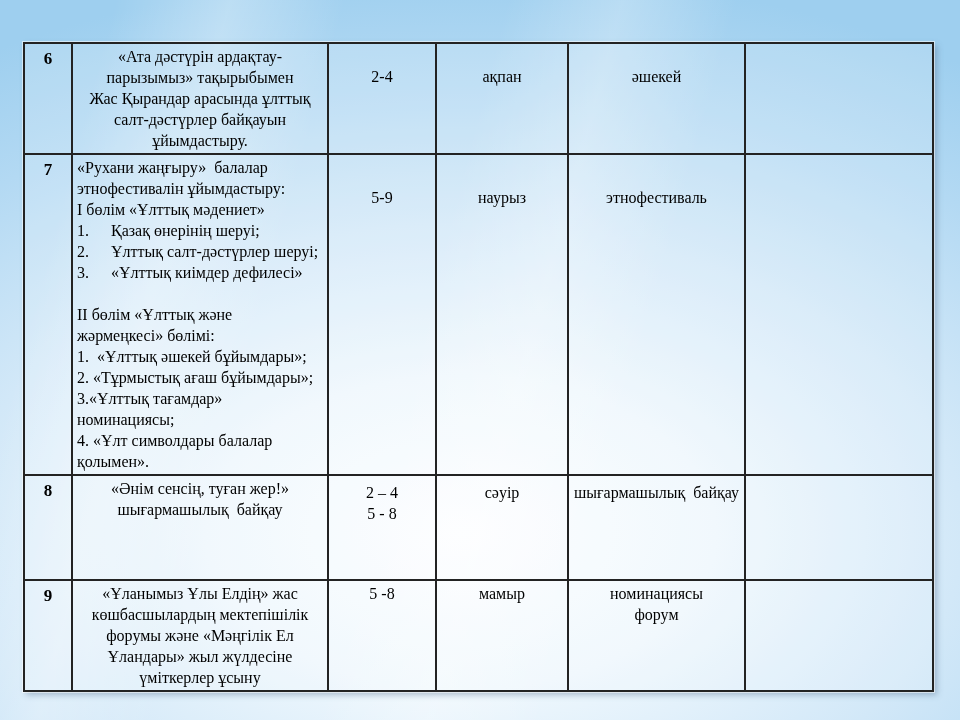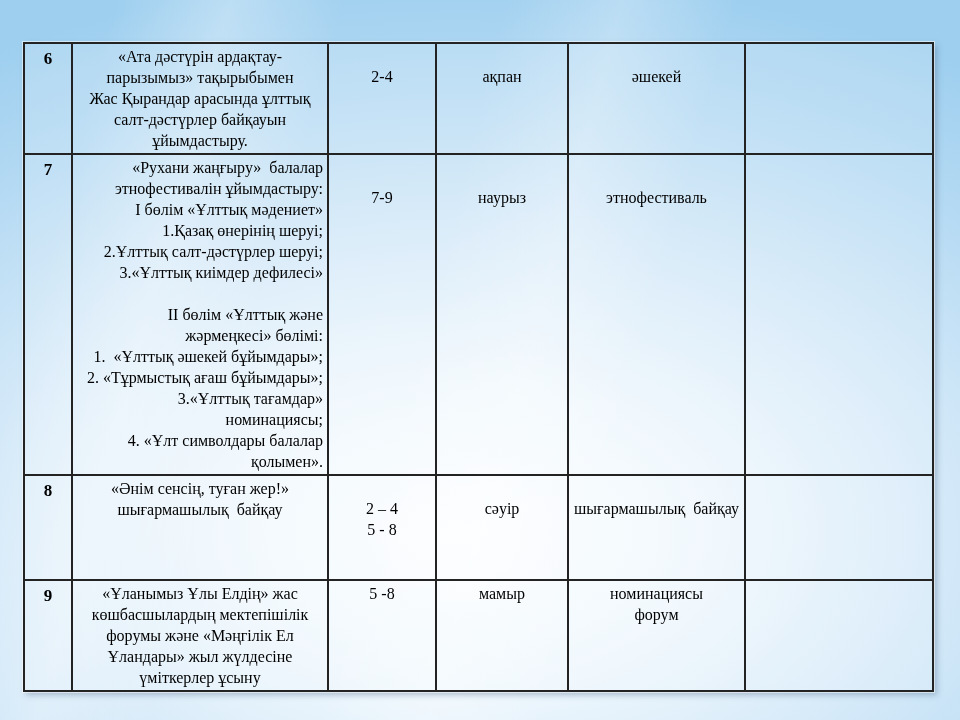--- a/index.html
+++ b/index.html
@@ -25,28 +25,28 @@
     background:rgba(255,255,255,.18);
   }
   td{
     border:2px solid #232323;
     vertical-align:top;
     padding:2px 4px;
     font-size:16px;line-height:21px;
   }
   td.num{text-align:center;font-weight:bold;font-size:17px;padding-top:4px;}
   td.c{text-align:center;}
-  td.l{text-align:right;}
+  td.l{text-align:left;}
   .line{min-height:21px;white-space:pre-wrap;}
   .line.italic{}
   .li-num{display:inline-block;width:34px;}
   
   tr.r6 td.off{padding-top:22px;border-radius:10px;}
   tr.r7 td.off{padding-top:32px;}
-  tr.r8 td.off{padding-top:22px;}
+  tr.r8 td.off{padding-top:6px;}
   tr.r9 td.off{}
 </style>
 </head>
 <body>
 
 <div class="slide">
   <table class="schedule">
     <colgroup>
       <col style="width:48px">
       <col style="width:256px">
@@ -99,21 +99,21 @@
               <div class="line italic">жәрмеңкесі» бөлімі:</div>
               <div class="line">1.  «Ұлттық әшекей бұйымдары»;</div>
               <div class="line">2. «Тұрмыстық ағаш бұйымдары»;</div>
               <div class="line">3.«Ұлттық тағамдар» номинациясы;</div>
               <div class="line">4. «Ұлт символдары балалар</div>
               <div class="line">қолымен».</div>
             </div>
           </td>
         <td class="c off">
             <div>
-              <div class="line">7-9</div>
+              <div class="line">5-9</div>
             </div>
           </td>
         <td class="c off">
             <div>
               <div class="line">наурыз</div>
             </div>
           </td>
         <td class="c off">
             <div>
               <div class="line">этнофестиваль</div>

